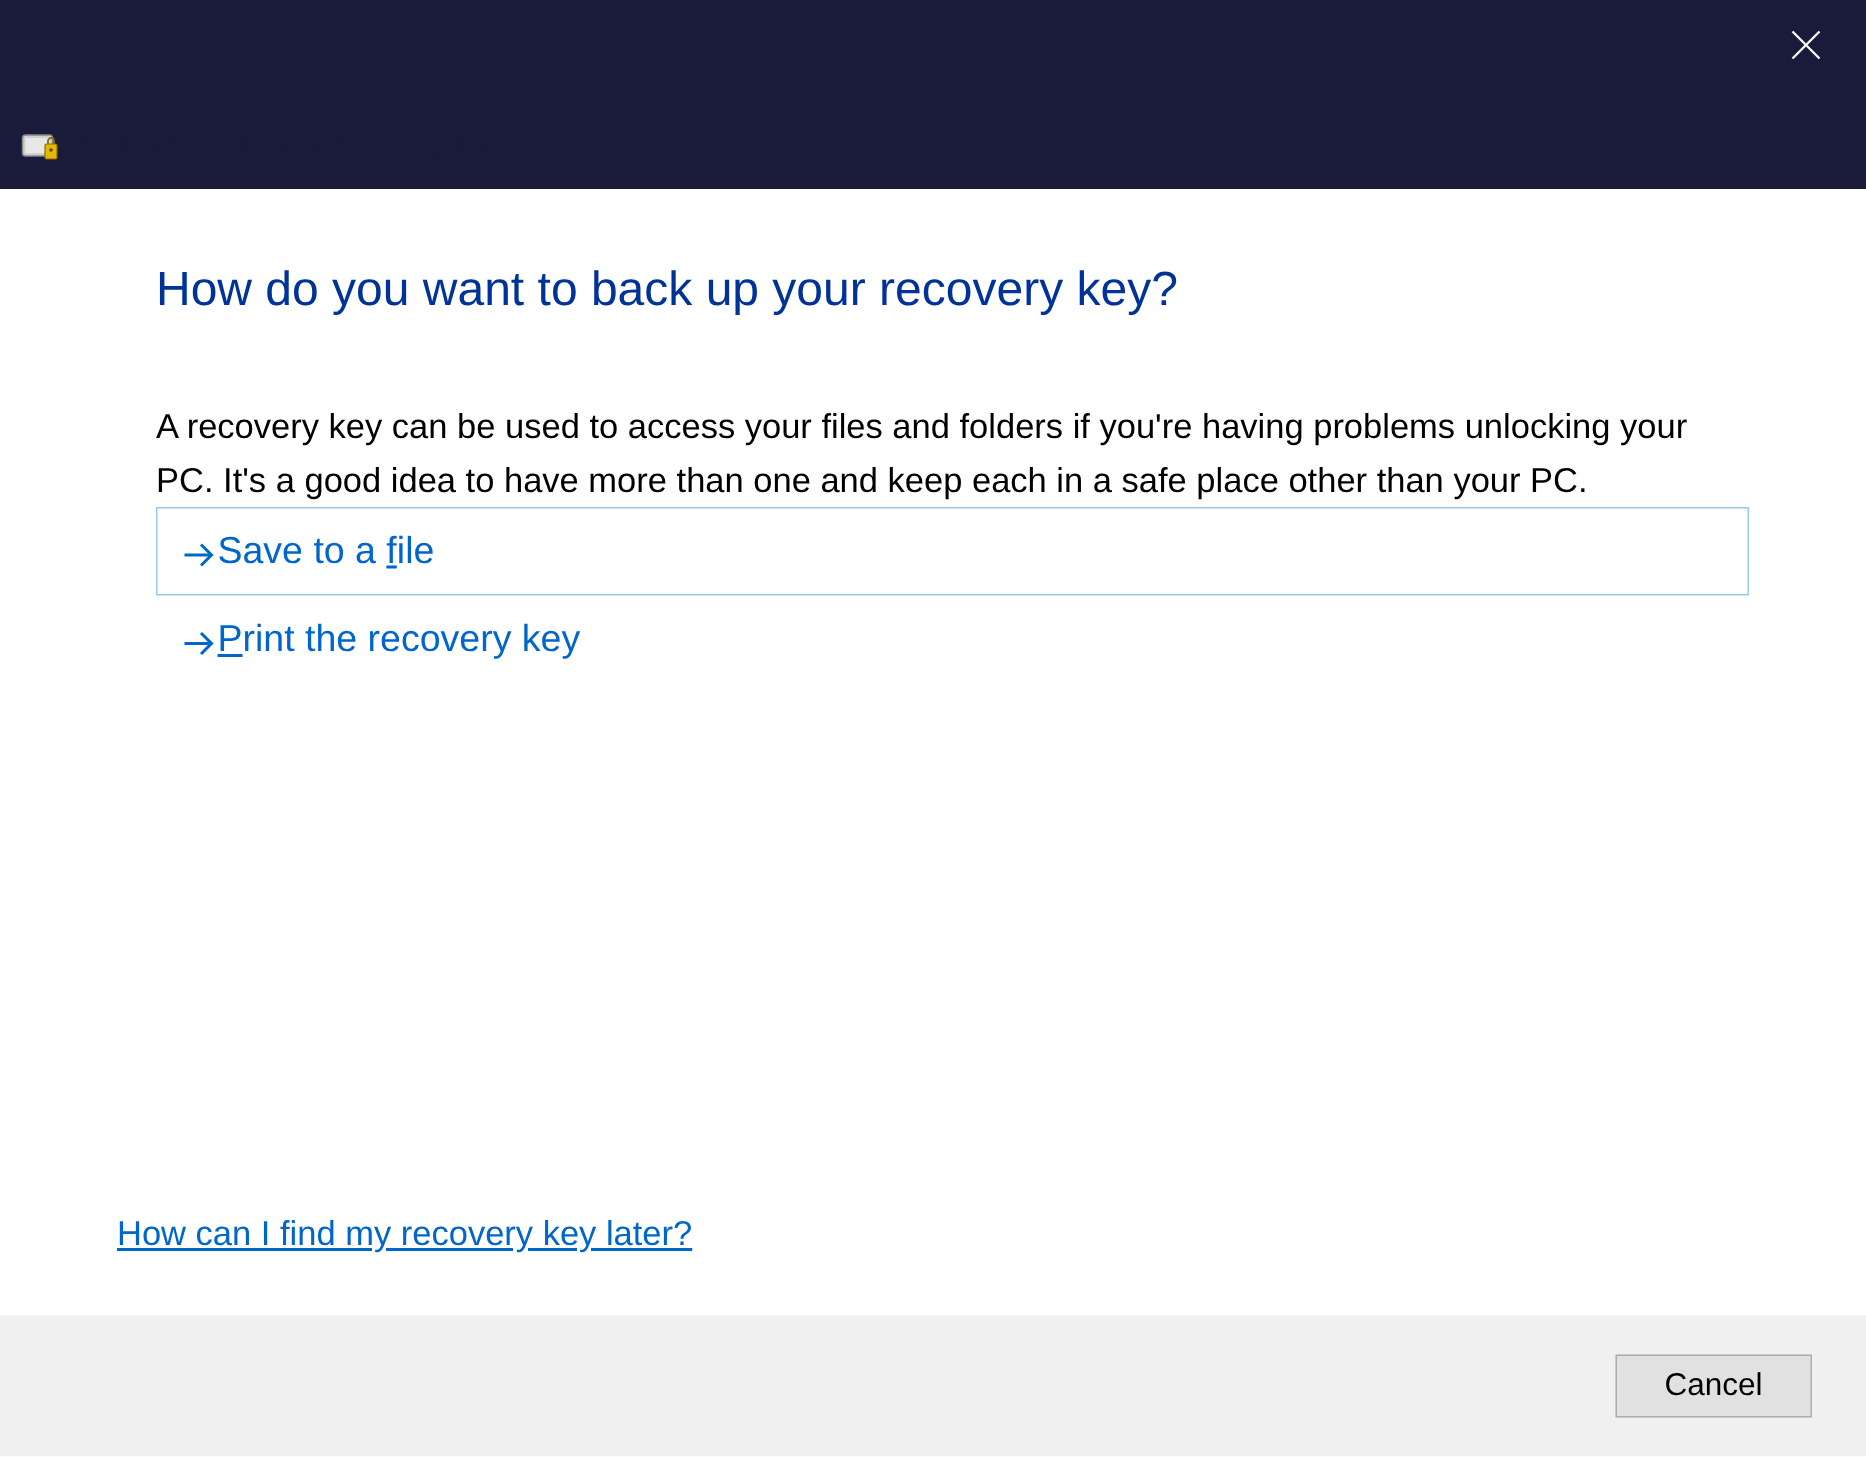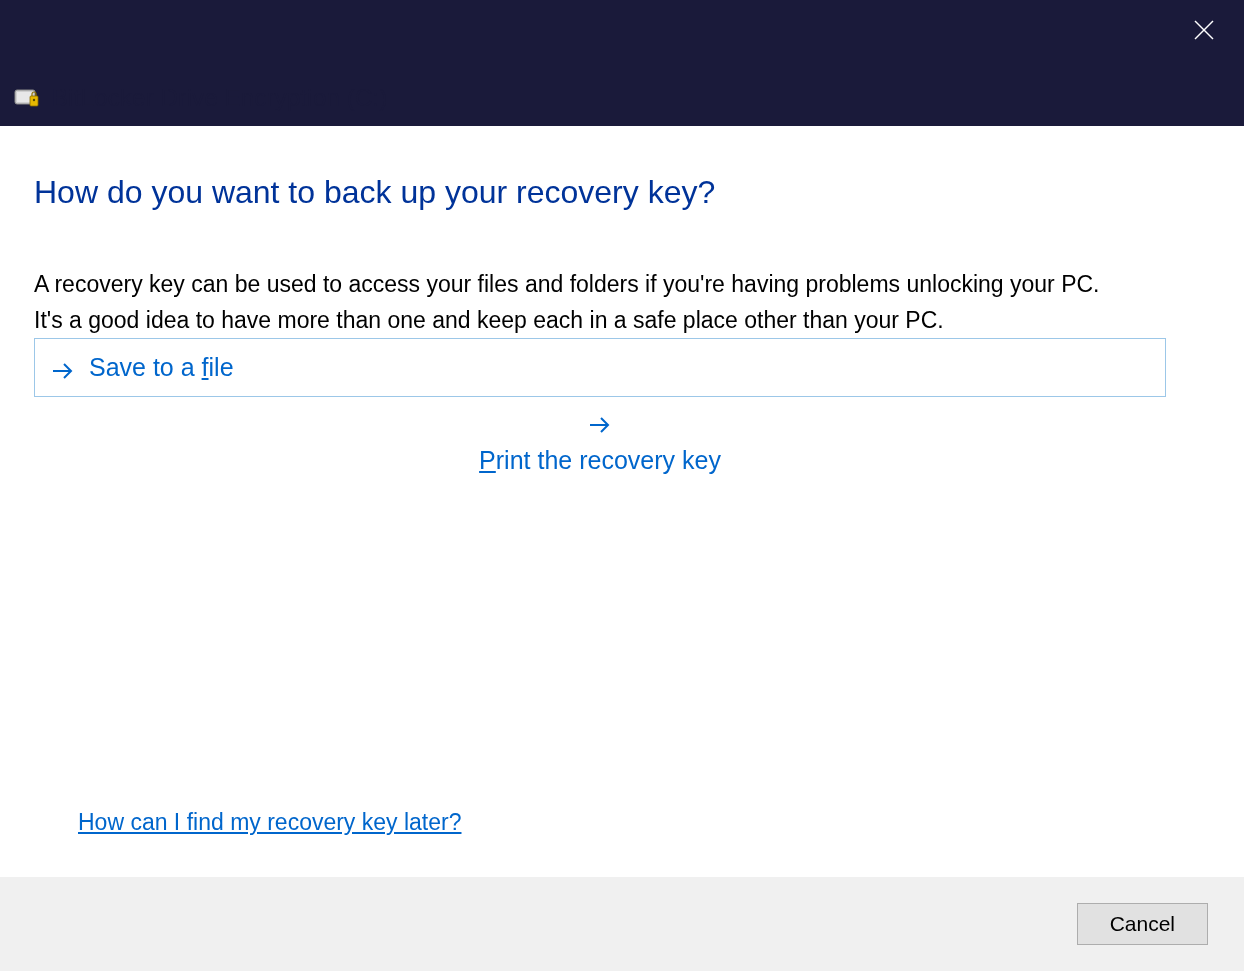--- a/index.html
+++ b/index.html
@@ -41,53 +41,52 @@
       height: 24px;
       position: relative;
     }
     .title-text {
       color: #1a1a3a;
       font-size: 24px;
       font-weight: 400;
       letter-spacing: 0.2px;
     }
     .content {
-      padding: 48px 78px 0 34px;
+      padding: 48px 78px 0 104px;
       height: 750px;
       position: relative;
       background: #fff;
     }
     .heading {
       color: #003399;
       font-size: 32px;
       font-weight: 400;
       margin-bottom: 56px;
     }
     .description {
       color: #000;
       font-size: 23px;
       line-height: 1.55;
       max-width: 1080px;
     }
     .option {
       display: flex;
       align-items: center;
-      gap: 14px;
+      gap: 0;
       padding: 14px 16px;
       cursor: pointer;
       font-size: 25px;
       color: #0066cc;
     }
     .option.selected {
       border: 1px solid #9cc7e8;
       background: #fff;
     }
     .option:not(.selected) {
       border: 1px solid transparent;
-      flex-direction: column;
     }
     .arrow-icon {
       width: 24px;
       height: 20px;
       flex-shrink: 0;
     }
     .arrow-icon svg {
       stroke: #0066cc;
       stroke-width: 2;
       fill: none;

